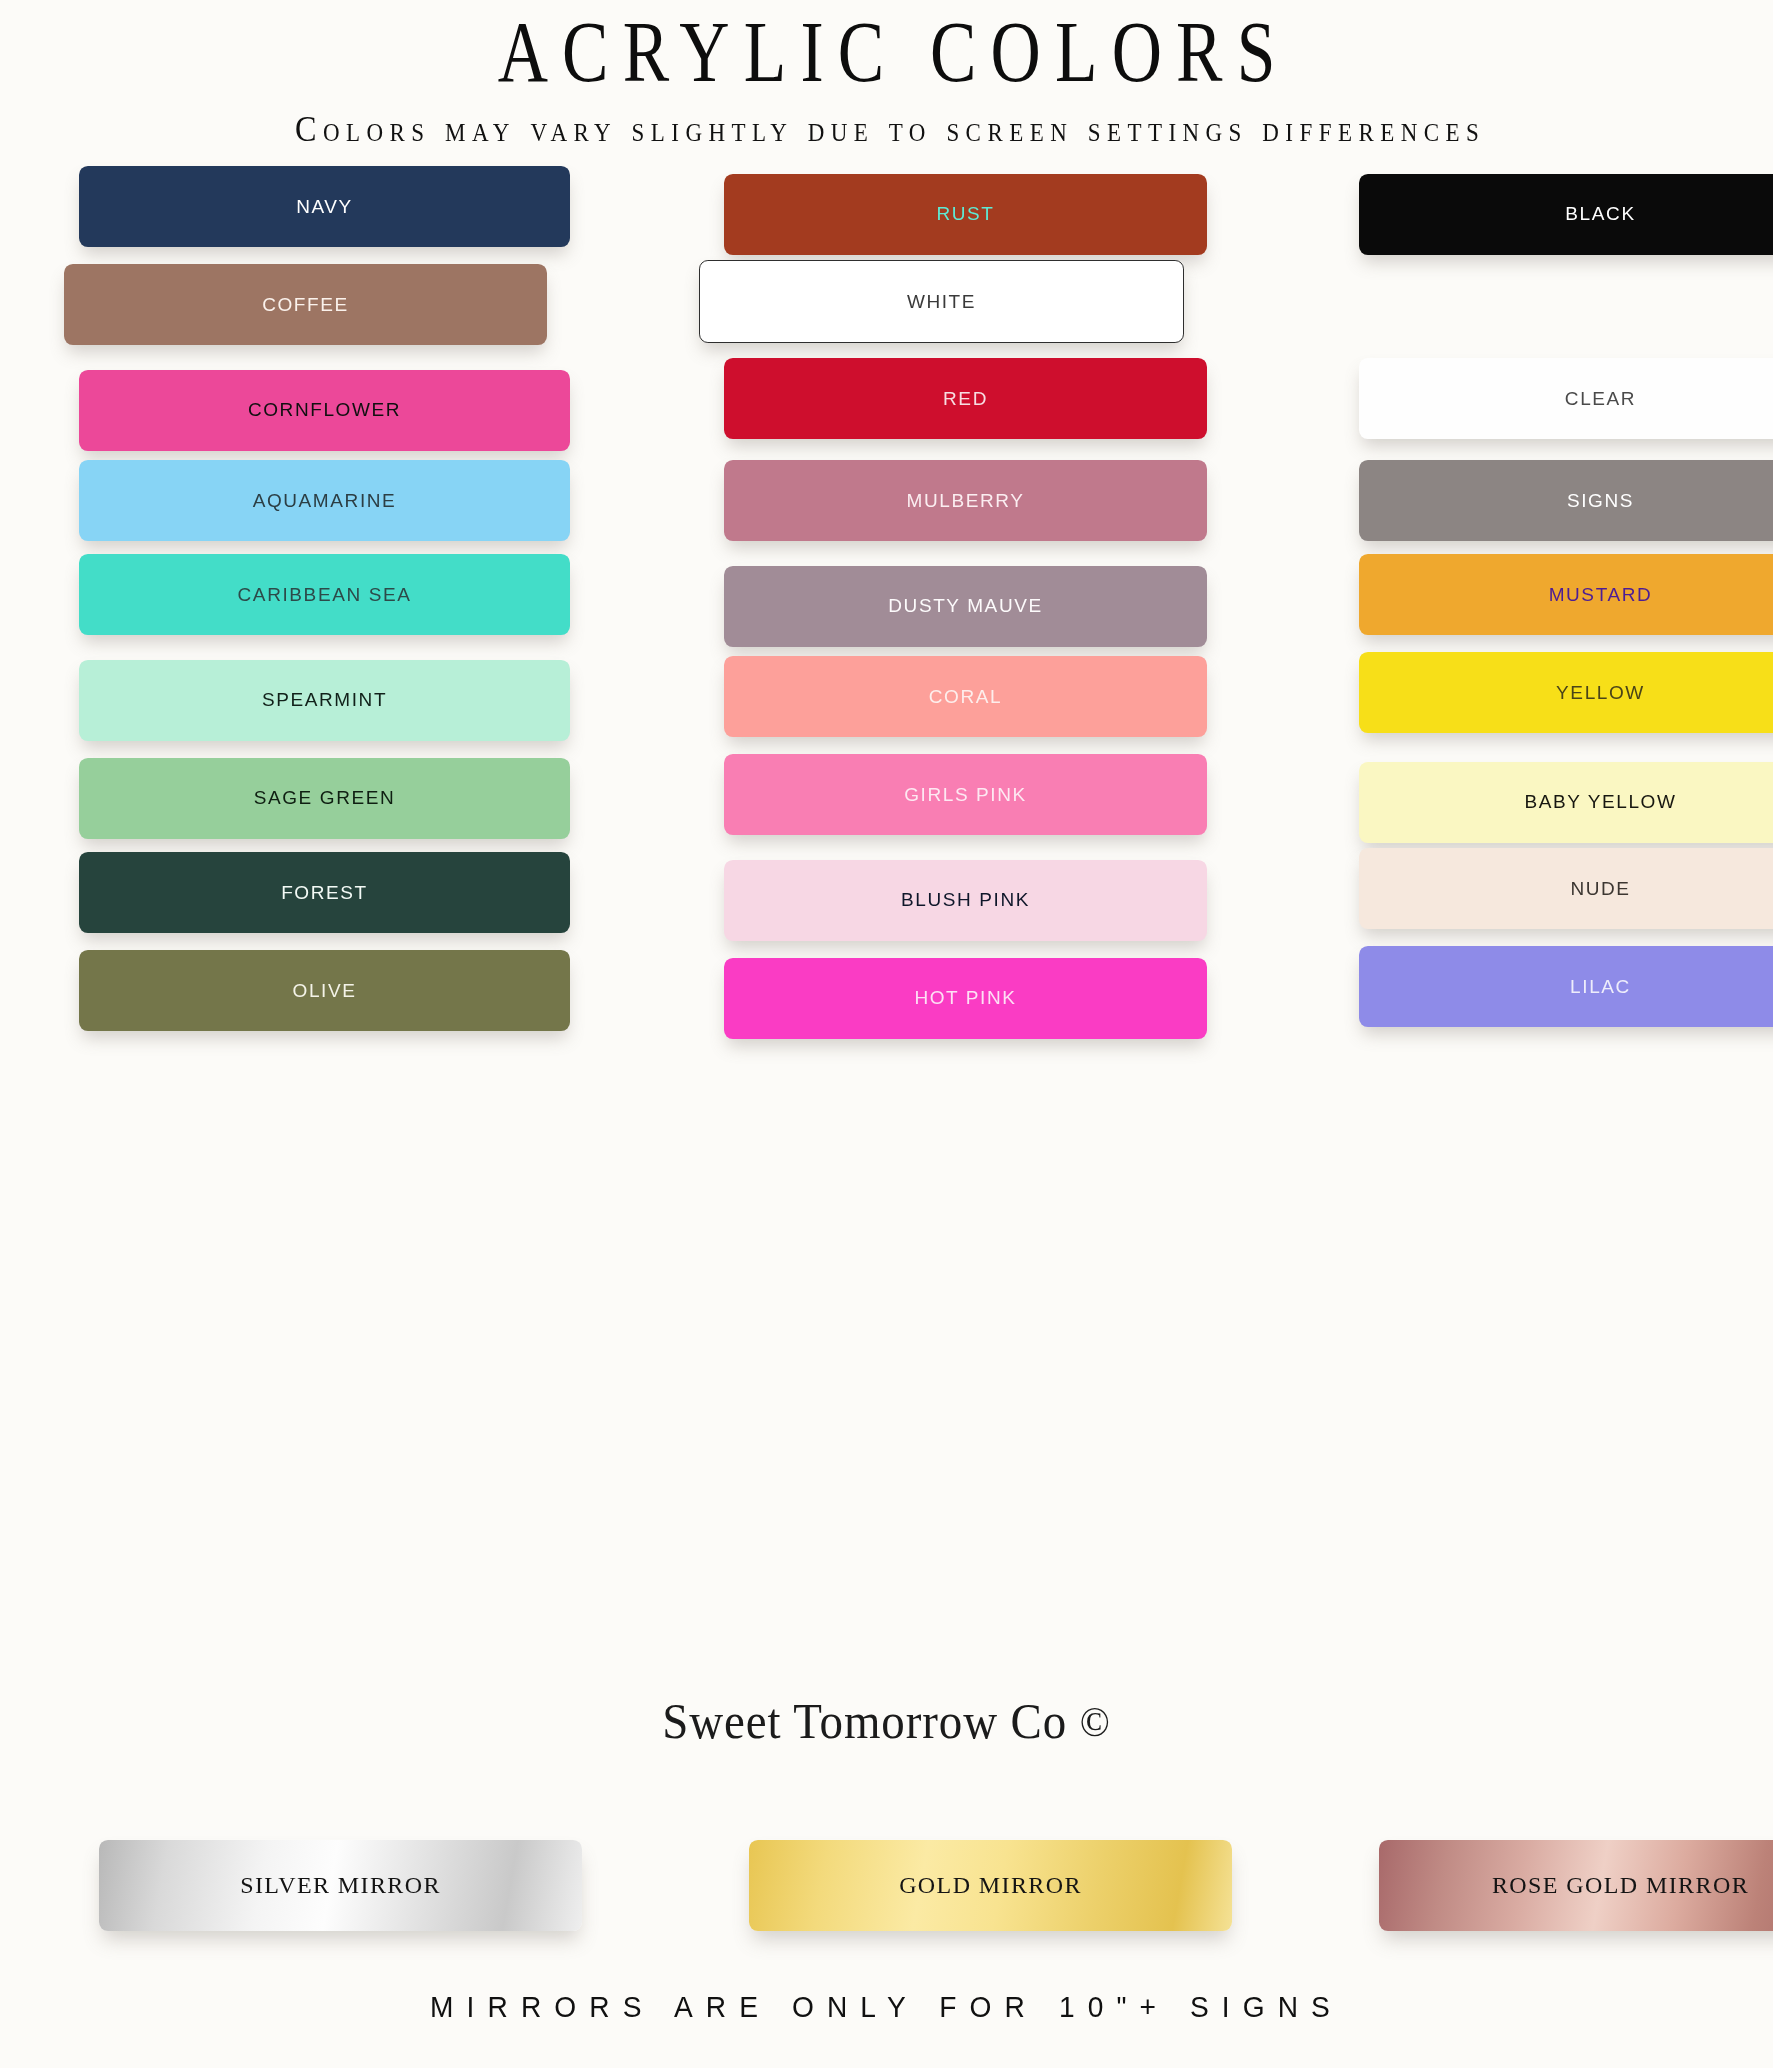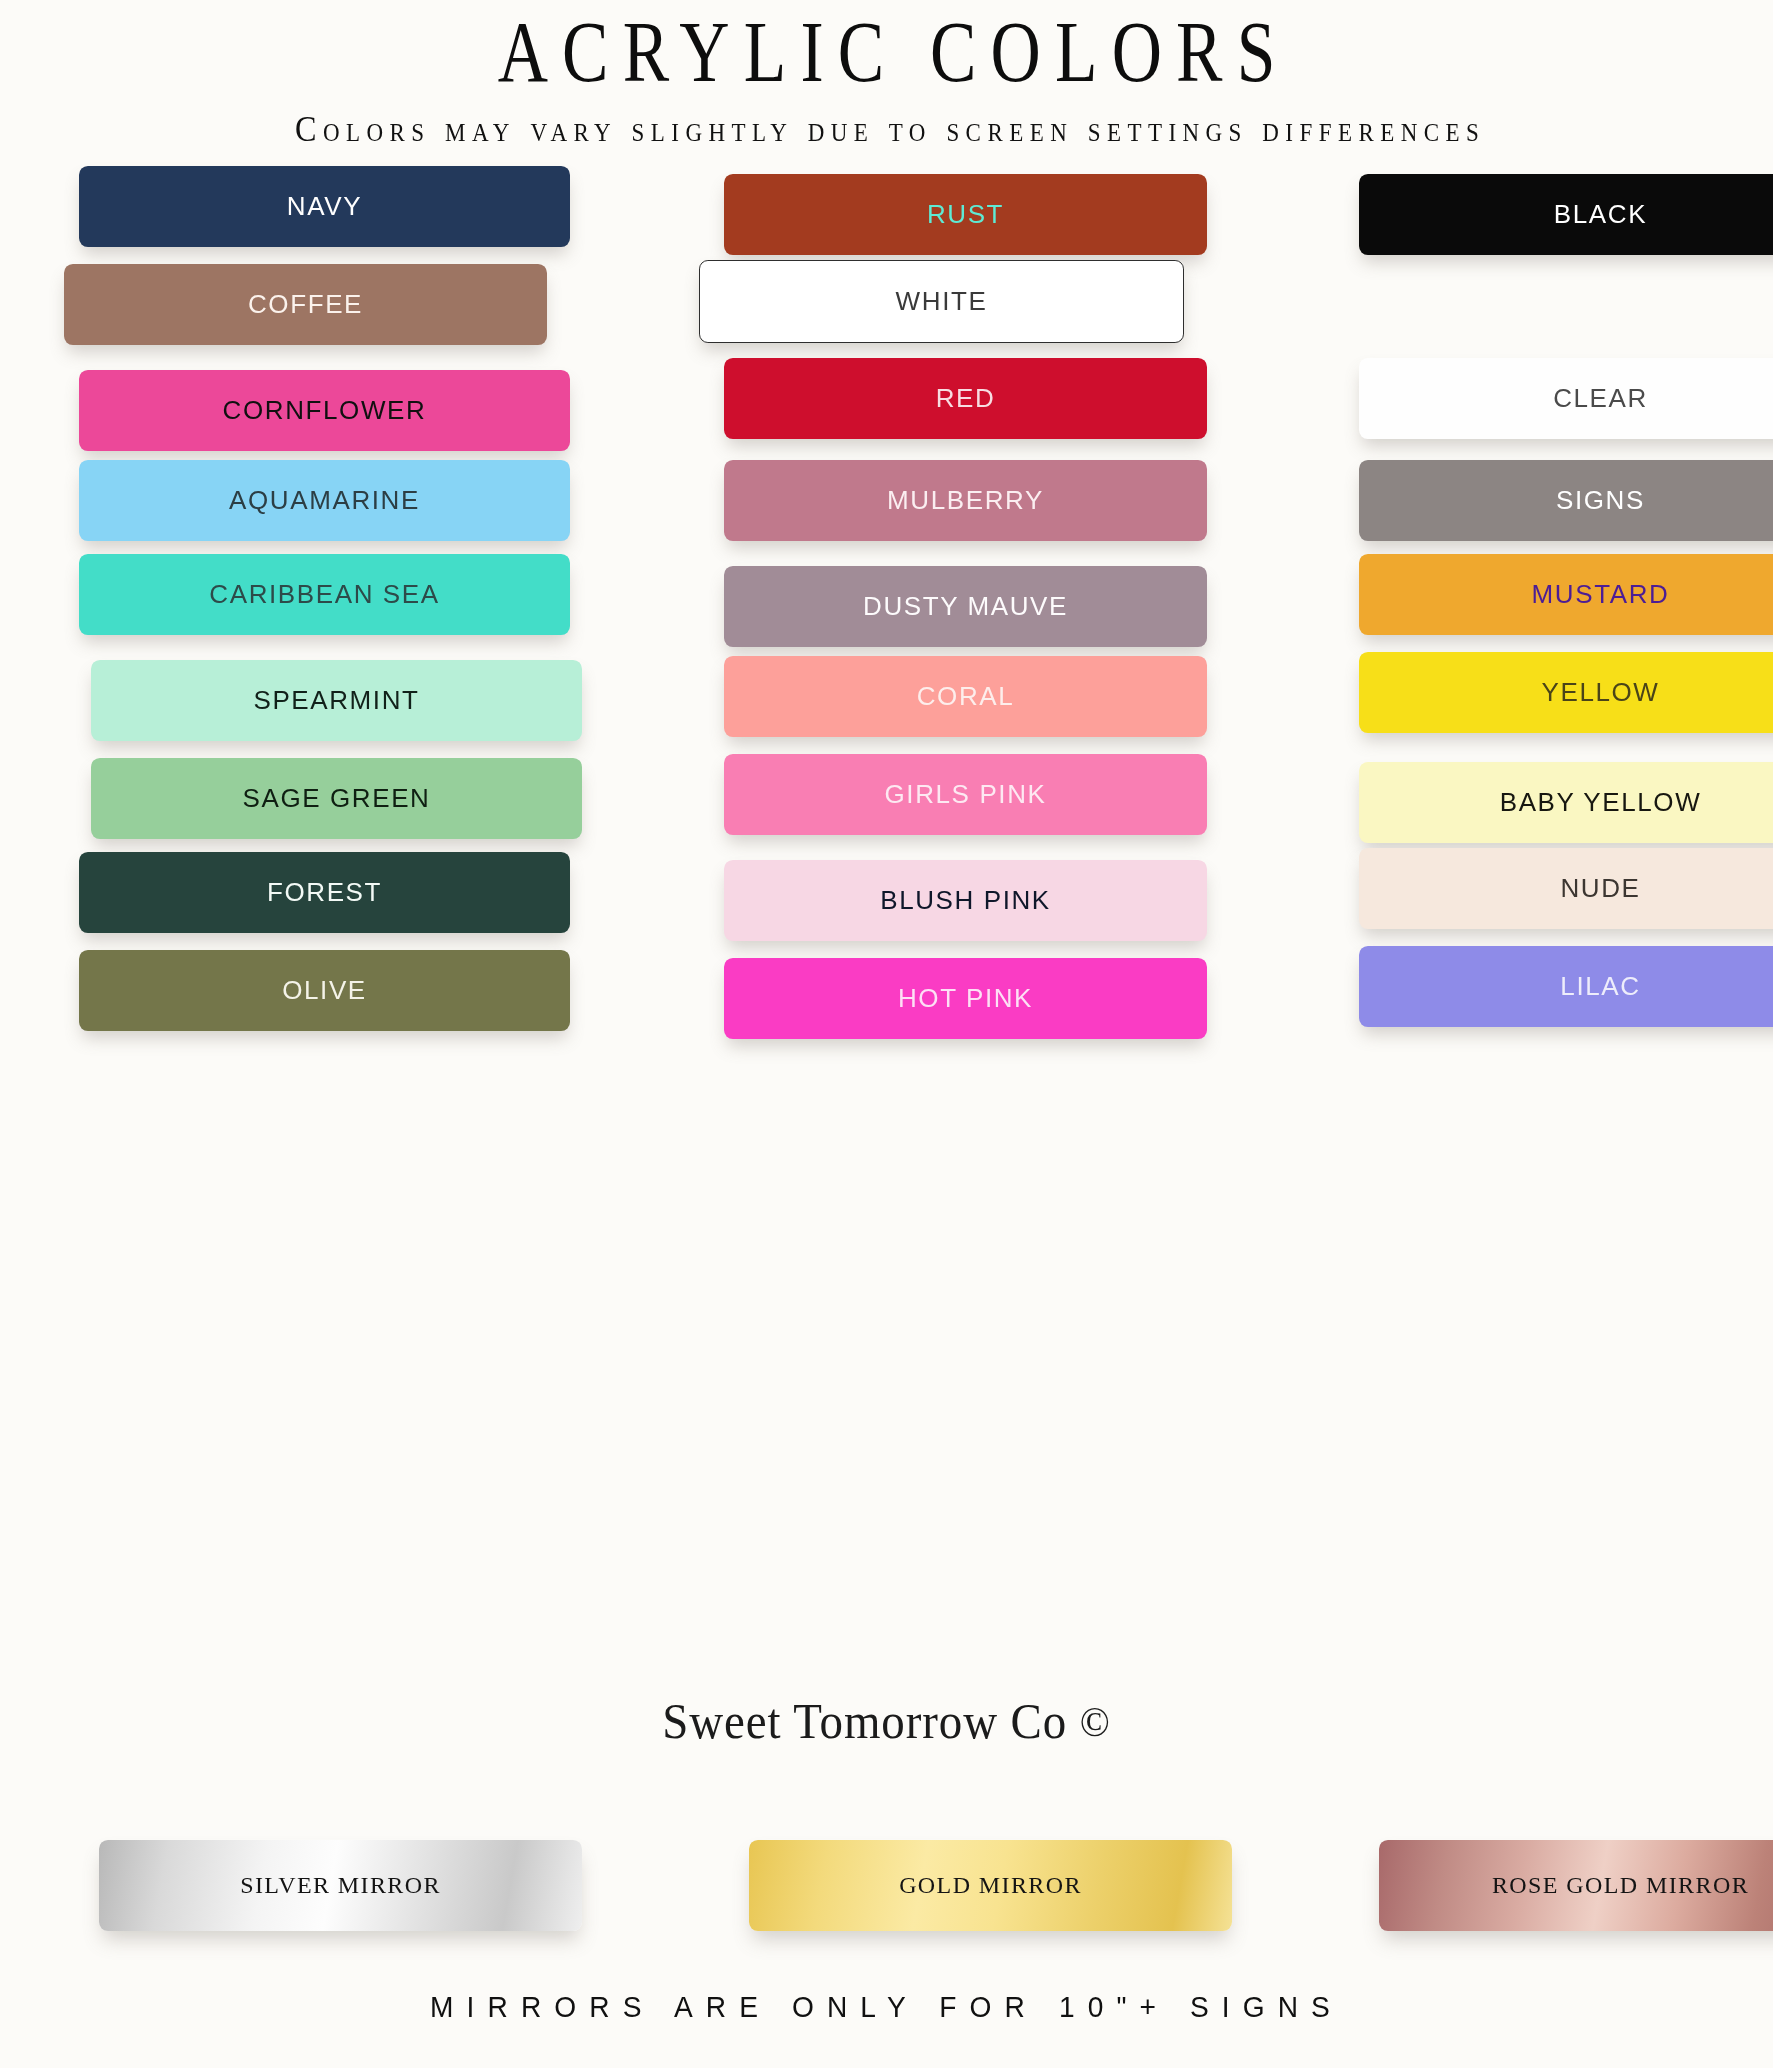--- a/index.html
+++ b/index.html
@@ -73,32 +73,32 @@
     align-items: center;
     justify-content: center;
     box-shadow: 0 10.8px 16.7px -3.9px rgba(120,110,100,0.30);
     position: relative;
   }
   .cell.c1 .swatch { width: 491px; }
   .cell.c2 .swatch { width: 483px; }
   .cell.c3 .swatch { width: 483px; }
 
   .swatch-label {
-    font-size: 26px;
+    font-size: 19px;
     letter-spacing: 1.6px;
     font-weight: 400;
     white-space: nowrap;
     font-family: "Liberation Sans", sans-serif;
   }
 
   
   .off-a  { margin-top: 2px; }
   .off-b  { margin-top: 9.9px; }
   .off-c  { margin-top: -2px; }
-  .off-d  { margin-top: 5.9px; margin-left: 12px; }
+  .off-d  { margin-top: 5.9px; }
 
   
   .watermark {
     position: absolute;
     top: 1692px;
     left: 0;
     width: 1773px;
     text-align: center;
     font-family: "Liberation Serif", serif;
     font-size: 51px;

